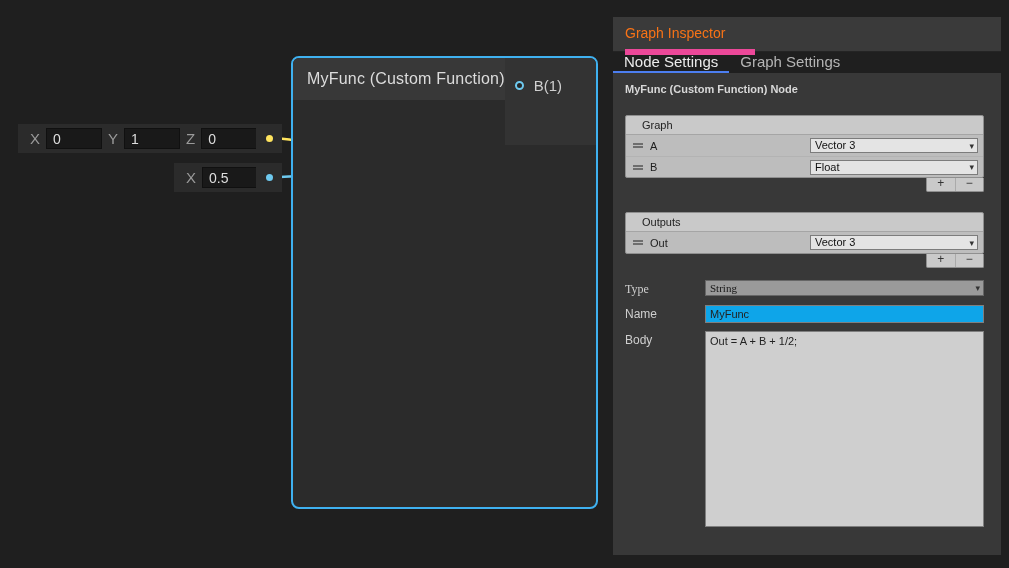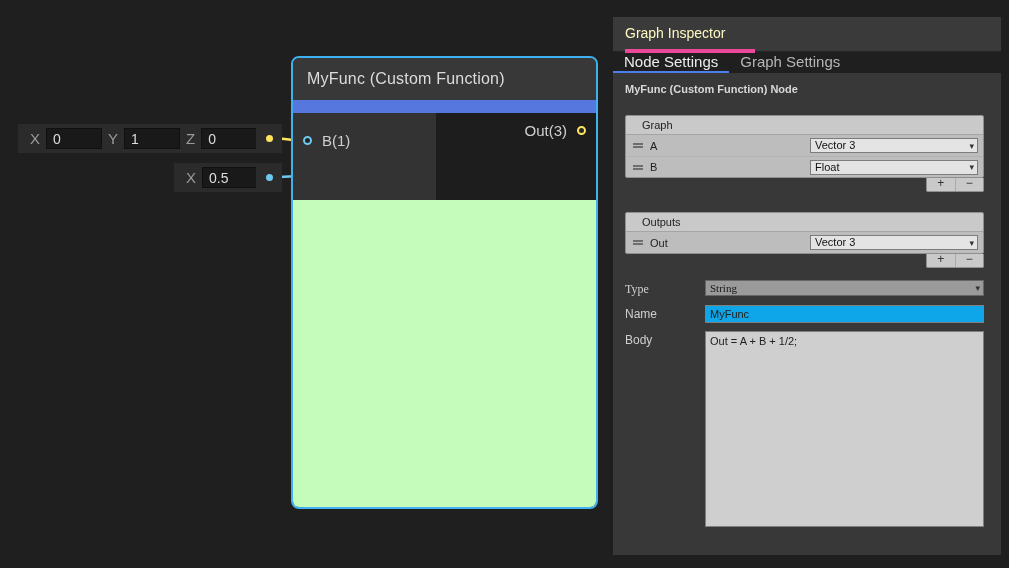--- a/index.html
+++ b/index.html
@@ -20,39 +20,39 @@
   #vec3-conn   { left:256px; top:124px; }
   #float-widget{ left:174px; top:163px; }
   #float-conn  { left:256px; top:163px; }
 
   
   #wires { position:absolute; left:0; top:0; width:1009px; height:568px; pointer-events:none; }
 
   
   .node { position:absolute; left:291px; top:56px; width:307px; height:453px;
           border:2px solid #3fb1f0; border-radius:8px; background:#2b2b2b; overflow:hidden;
-          display:flex; flex-direction:column; }
+          display:flex; flex-direction:row; }
   .node-header { height:42px; background:#383838; display:flex; align-items:center; padding-left:14px; flex:0 0 auto; }
   .node-title { color:#dcdcdc; font-size:16px; letter-spacing:.2px; }
   .node-bluebar { height:13px; background:#5677dd; flex:0 0 auto; }
   .node-ports { display:flex; height:87px; flex:0 0 auto; }
   .ports-left { width:143px; background:#333333; padding-top:10px; }
   .ports-right { flex:1; background:#1d1d1d; }
   .port-row { height:34px; display:flex; align-items:center; padding:0 10px; }
   .port-row.out { justify-content:flex-end; }
   .port-circle { width:9px; height:9px; border-radius:50%; background:#262626; flex:0 0 auto; }
   .port-circle.v3 { border:2px solid #ffe45e; }
   .port-circle.fl { border:2px solid #6ec9ef; }
   .port-label { color:#cfcfcf; font-size:15px; margin:0 10px; }
   .node-preview { flex:1; background:#c5fcbb; }
 
   
   .inspector { position:absolute; left:613px; top:17px; width:388px; height:538px; background:#383838; }
   .insp-titlebar { height:35px; background:#3a3a3a; border-bottom:1px solid #242424; padding-left:12px; }
-  .insp-title { display:inline-block; color:#fef9c3; font-size:14px; line-height:32px; border-bottom:4px solid #ec4899; padding-right:30px; }
+  .insp-title { display:inline-block; color:#f97316; font-size:14px; line-height:32px; border-bottom:6px solid #ec4899; padding-right:30px; }
   .insp-tabbar { height:21px; background:#1f1f1f; display:flex; }
   .insp-tab { font-size:15px; line-height:19px; padding:0 11px; color:#b5b5b5; cursor:default; }
   .insp-tab.active { color:#ececec; border-bottom:2px solid #4c7ef0; }
   .insp-content { padding:10px 17px 0 12px; }
   .insp-heading { font-size:11px; font-weight:bold; color:#d8d8d8; }
 
   .rlist { background:#bdbdbd; border:1px solid #8f8f8f; border-radius:2px; margin-top:20px; }
   .rlist-header { height:19px; background:#c9c9c9; border-bottom:1px solid #a5a5a5; font-size:11px; color:#222;
                   line-height:18px; padding-left:16px; border-radius:2px 2px 0 0; }
   .rlist-row { height:21px; display:flex; align-items:center; padding:0 5px 0 7px; }

